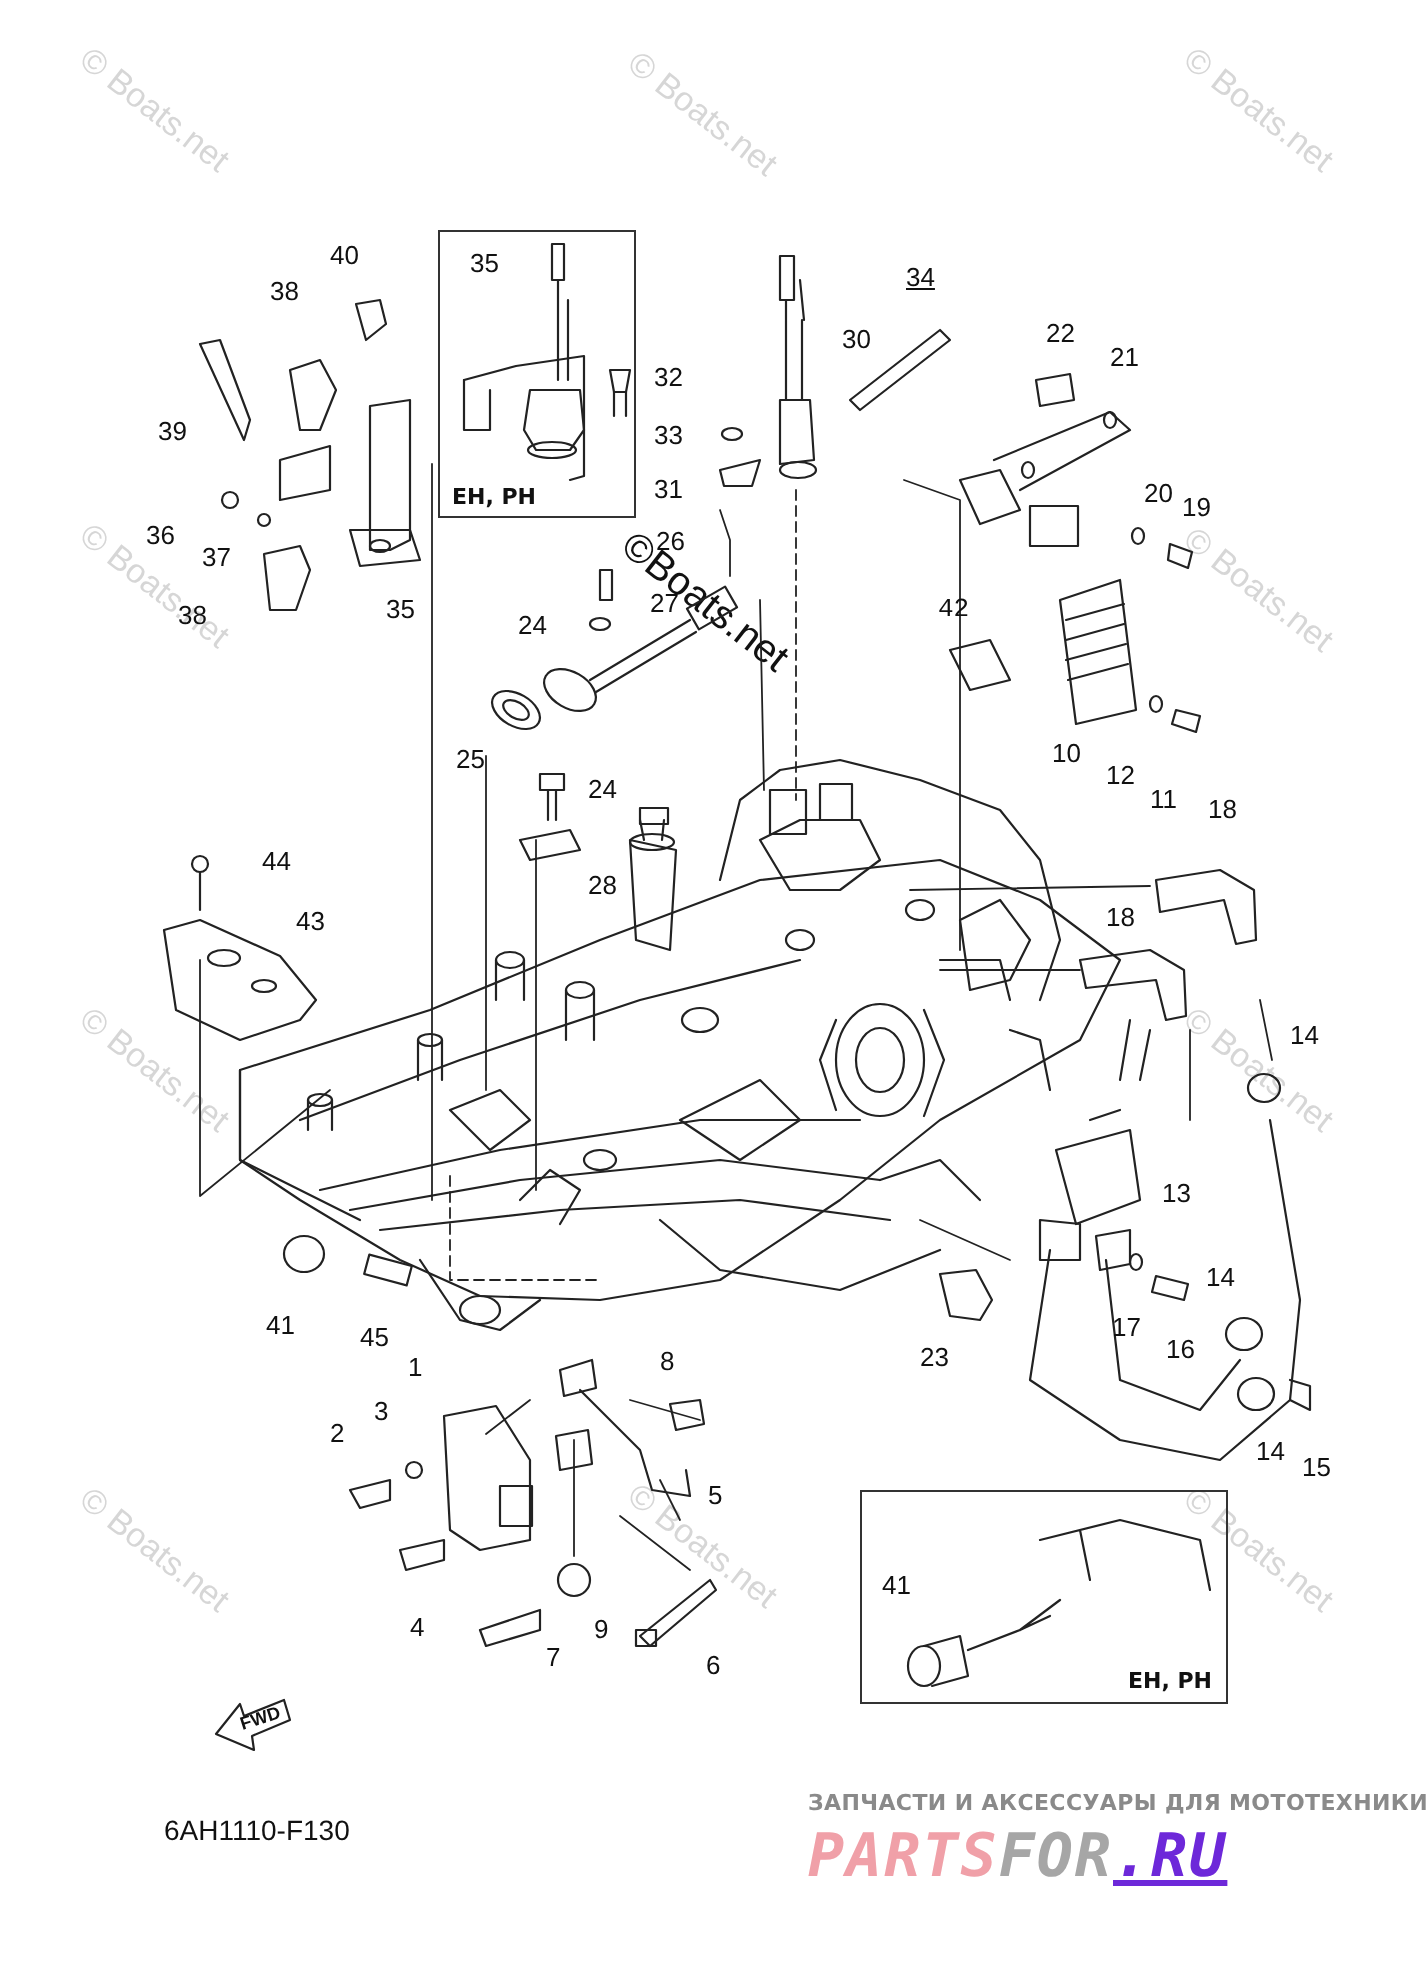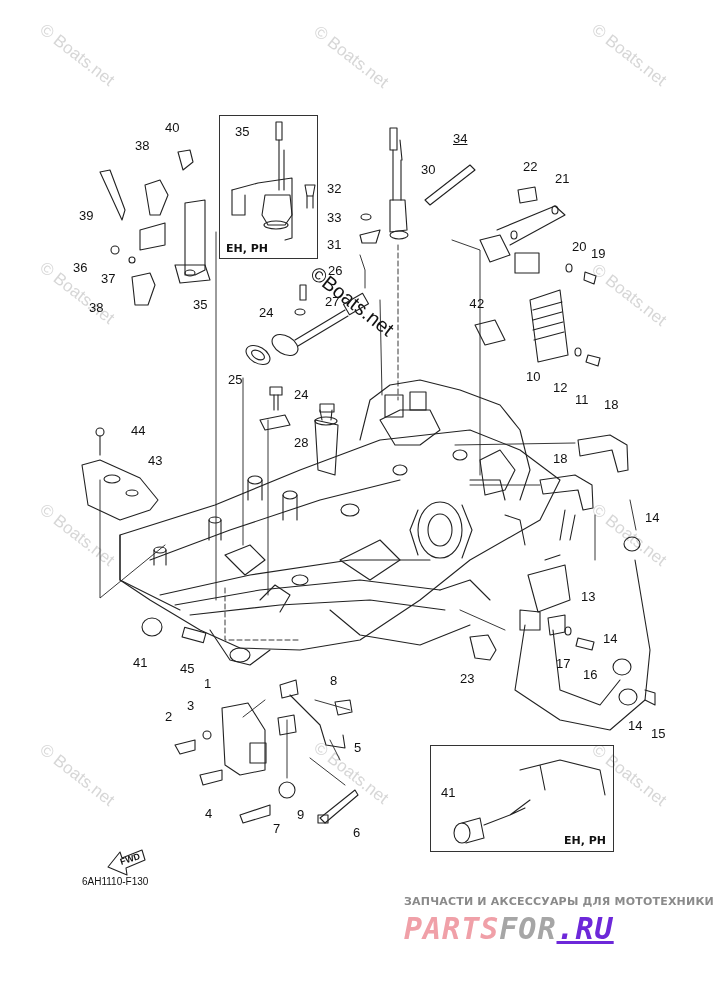--- a/index.html
+++ b/index.html
@@ -8,21 +8,21 @@
   #art { position:absolute; left:0; top:0; width:714px; height:988px; }
   .callout { position:absolute; font-size:13px; line-height:13px; color:#111;
              font-family:"Liberation Sans", sans-serif; white-space:nowrap; cursor:pointer; }
   .inset { position:absolute; border:1.5px solid #333; background:transparent; }
   .inset-tag { position:absolute; font-family:"DejaVu Sans", sans-serif; font-weight:bold;
                font-size:11px; color:#111; }
   .wm { position:absolute; color:#c9c9c9; font-size:17px; transform:rotate(38deg);
         transform-origin:left top; white-space:nowrap; opacity:0.75;
         font-family:"Liberation Sans", sans-serif; }
   .wm-dark { color:#111; opacity:1; font-size:20px; }
-  #diagram-code { position:absolute; left:82px; top:875px; font-size:10px; }
+  #diagram-code { position:absolute; left:82px; top:909px; font-size:14px; }
   #fwd { position:absolute; left:103px; top:842px; }
   #logo-sub { position:absolute; left:404px; top:895px; font-size:11px; font-weight:bold;
               color:#8a8a8a; letter-spacing:0.2px; font-family:"DejaVu Sans", sans-serif; }
   #logo-main { position:absolute; left:404px; top:911px; font-size:30px; font-weight:bold;
                font-family:"DejaVu Sans Mono", monospace; letter-spacing:1px; font-style:italic; }
   #logo-main .p1 { color:#f0a0a8; }
   #logo-main .p2 { color:#a6a6a6; }
   #logo-main .p3 { color:#6d28d9;text-decoration:underline; }
 </style>
 </head>

